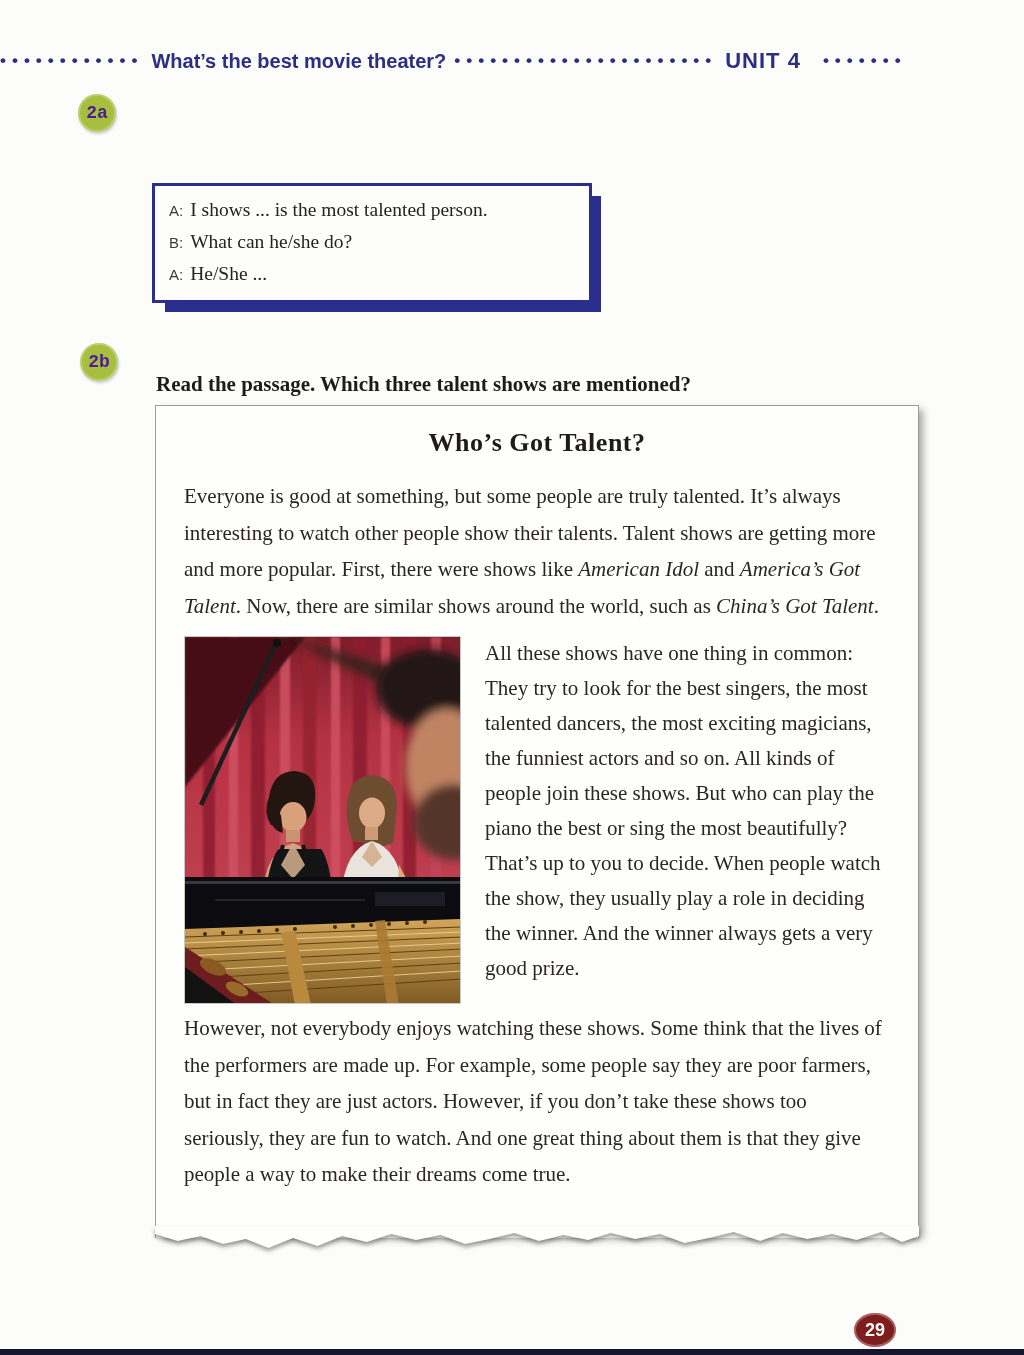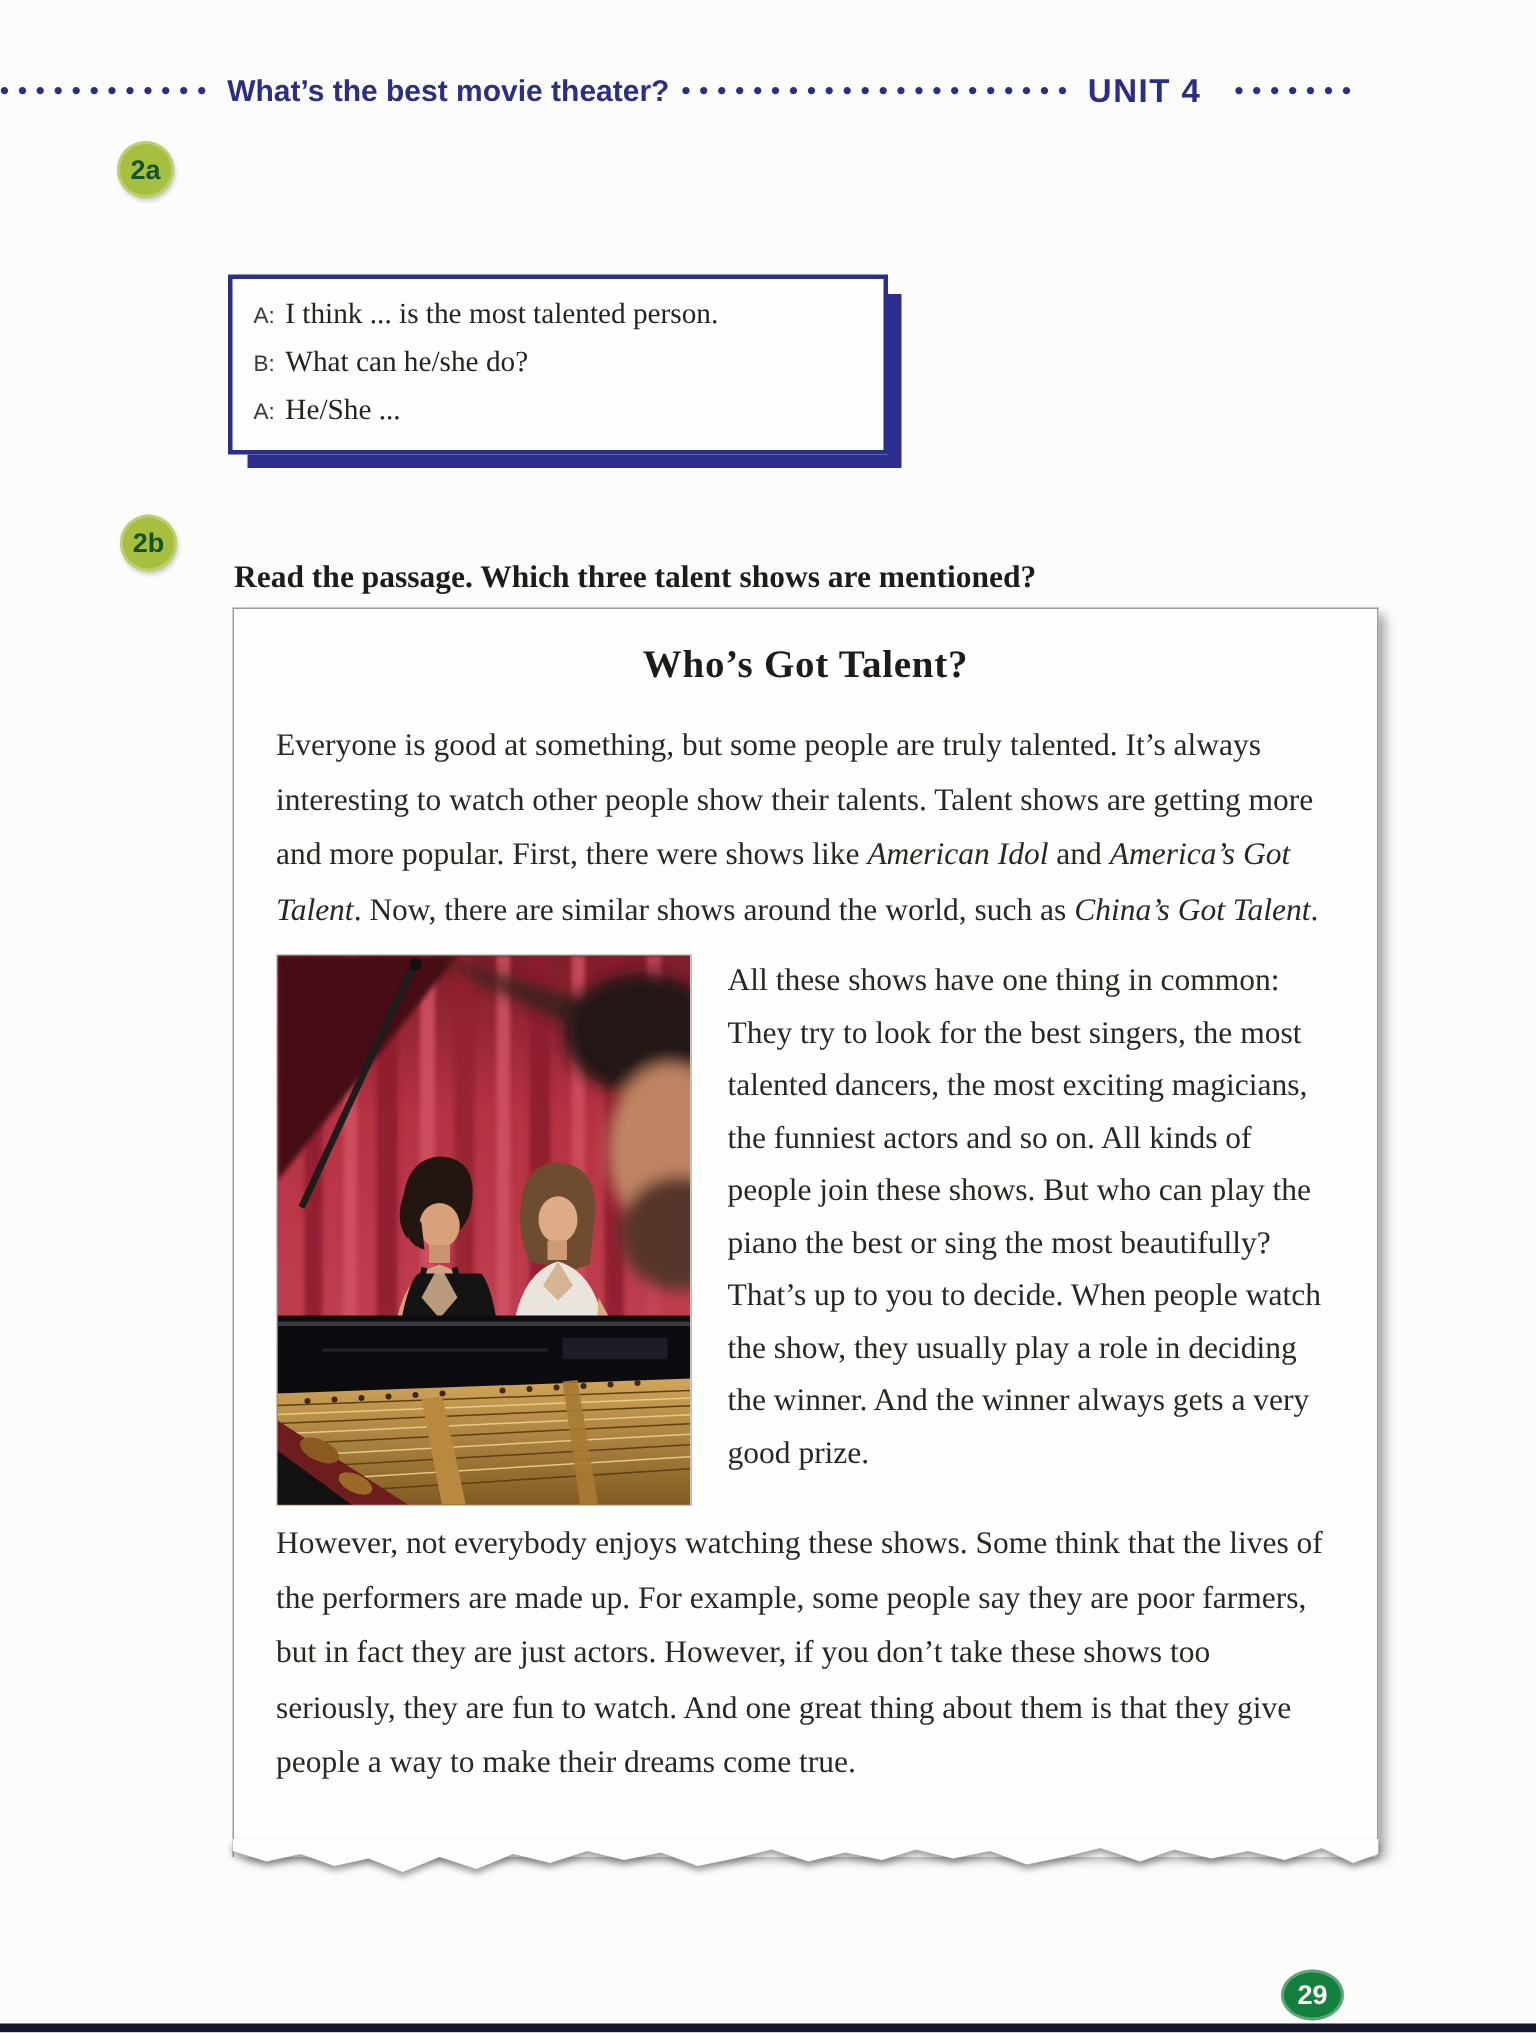--- a/index.html
+++ b/index.html
@@ -24,22 +24,22 @@
     font-family:"Liberation Sans",sans-serif; font-weight:bold;
     color:#2b2e84; font-size:20px; margin:0 8px; flex:0 0 auto;
   }
   .unit-label {
     font-family:"Liberation Sans",sans-serif; font-weight:bold;
     color:#2b2e84; font-size:22px; letter-spacing:1px; margin:0 22px 0 8px; flex:0 0 auto;
   }
   
   .badge {
     position:absolute; width:38px; height:38px; border-radius:50%;
-    background:#a6bf3e; color:#14532d;
-    font-family:Liberation Sans, sans-serif; font-weight:bold; font-size:18px;
+    background:#a6bf3e; color:#4c1d95;
+    font-family:Liberation Mono, monospace; font-weight:bold; font-size:18px;
     display:flex; align-items:center; justify-content:center;
     box-shadow:inset 0 0 0 2px rgba(255,255,255,.25), 1px 2px 3px rgba(0,0,0,.2);
   }
   .badge-2a { left:78px; top:94px; }
   .badge-2b { left:80px; top:343px; }
   .instruction {
     position:absolute; font-weight:bold; font-size:21px; line-height:31px;
     color:#1e1b18;
   }
   .instruction-2a { left:152px; top:97px; width:762px; }
@@ -77,21 +77,21 @@
   .para-2 { margin-top:12px; line-height:35px; }
   .para-3 { clear:left; margin-top:8px; }
   .torn-edge {
     position:absolute; left:-1px; bottom:-18px; width:calc(100% + 2px); height:30px;
     filter:drop-shadow(0 3px 2px rgba(40,40,40,.45));
     pointer-events:none;
   }
   
   .page-badge {
     position:absolute; left:854px; top:1313px; width:42px; height:34px;
-    border-radius:50%; background:#15803d;
+    border-radius:50%; background:#7f1d1d;
     color:#fdfdf8; font-family:"Liberation Sans",sans-serif; font-weight:bold;
     font-size:18px; display:flex; align-items:center; justify-content:center;
     box-shadow:inset 0 0 0 2px rgba(255,255,255,.3);
   }
   .bottom-bar {
     position:absolute; left:0; bottom:0; width:100%; height:6px; background:#15152e;
   }
 </style>
 </head>
 <body>
@@ -103,21 +103,21 @@
     <span class="header-title">What’s the best movie theater?</span>
     <span class="dots">••••••••••••••••••••••</span>
     <span class="unit-label">UNIT 4</span>
     <span class="dots">•••••••</span>
   </div>
 
   <div class="badge badge-2a">2a</div>
 
   <div class="dialogue-box">
     <div class="dialogue-line">
-      <span class="speaker">A:</span><span>I think ... is the most talented person.</span>
+      <span class="speaker">A:</span><span>I shows ... is the most talented person.</span>
     </div>
     <div class="dialogue-line">
       <span class="speaker">B:</span><span>What can he/she do?</span>
     </div>
     <div class="dialogue-line">
       <span class="speaker">A:</span><span>He/She ...</span>
     </div>
   </div>
 
   <div class="badge badge-2b">2b</div>

